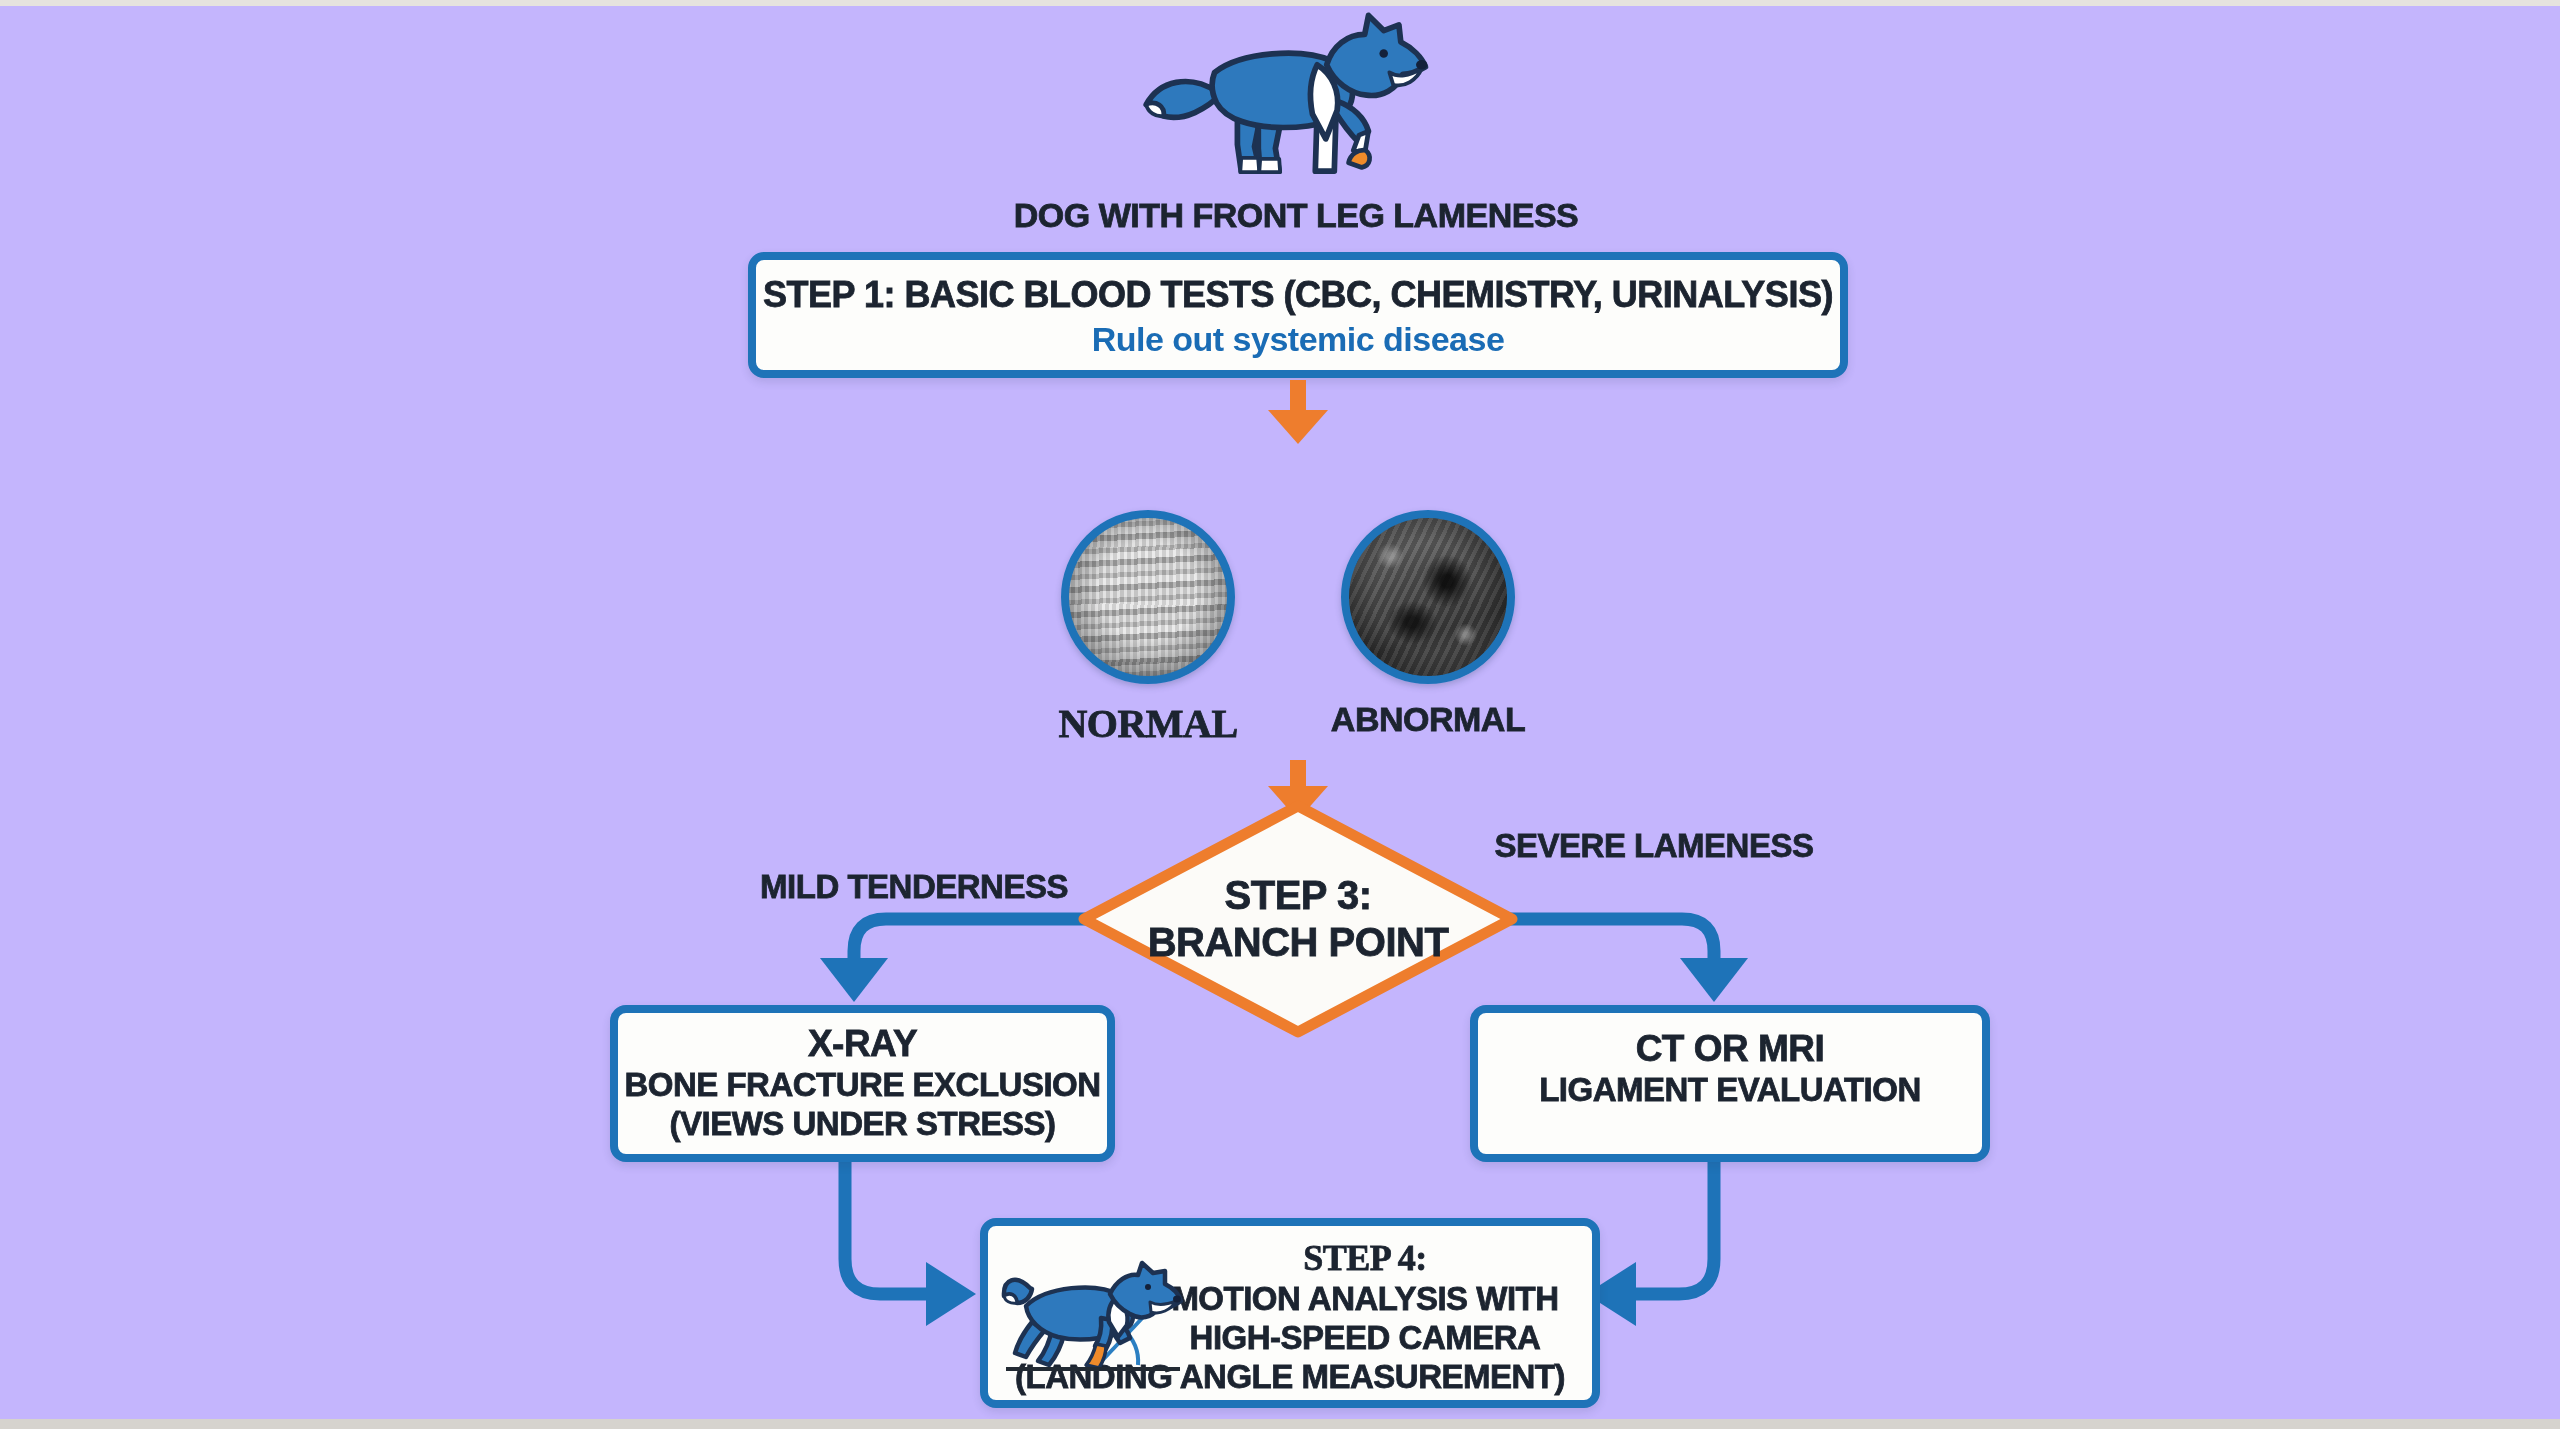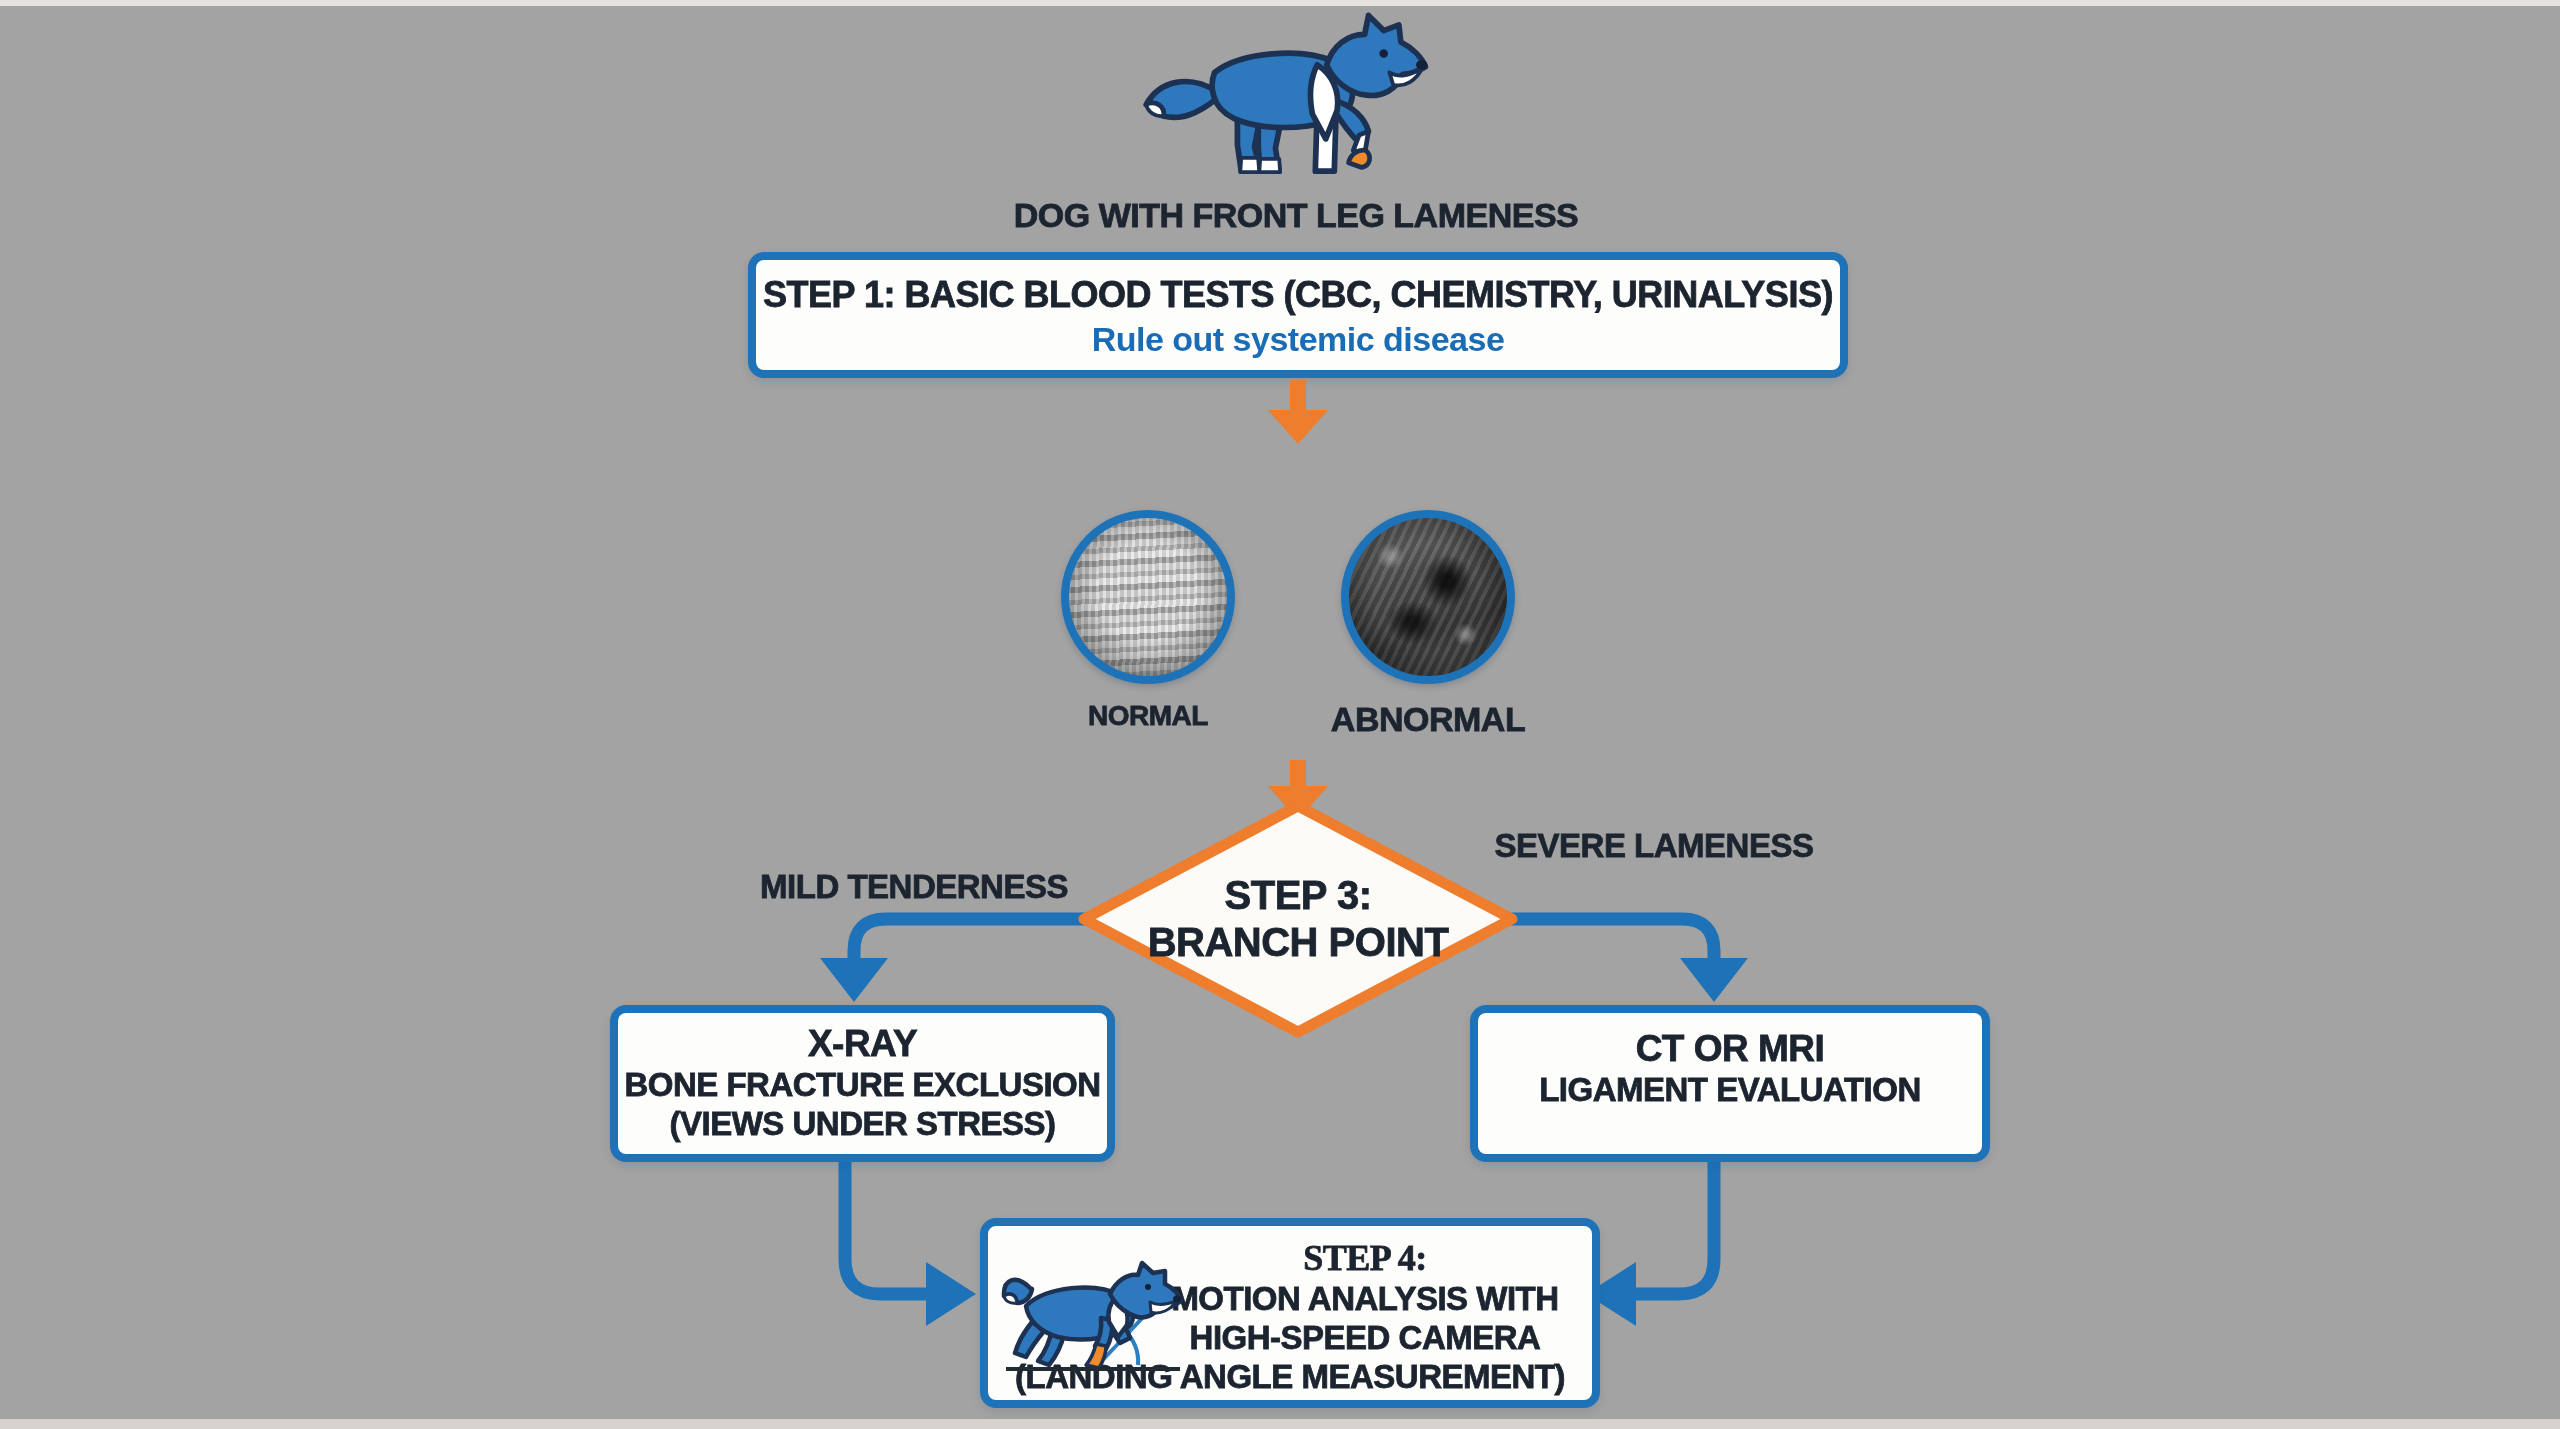--- a/index.html
+++ b/index.html
@@ -1,18 +1,18 @@
 <!DOCTYPE html>
 <html><head>
 <meta charset="utf-8">
 <style>
   html,body{margin:0;padding:0;background:#e8e6e2;}
   .canvas{
     position:relative;width:2560px;height:1429px;overflow:hidden;
-    background:#a3a3a3;
+    background:#c4b5fd;
     font-family:"Liberation Sans", sans-serif;
     color:#1c2430;
   }
   .edge-strip{position:absolute;left:0;width:100%;}
   .edge-strip.top{top:0;height:6px;background:#e6e3de;}
   .edge-strip.bottom{bottom:0;height:10px;background:#d6d3ce;}
 
   .abs{position:absolute;}
   .ctr{text-align:center;}
   .hv{font-weight:700;-webkit-text-stroke:0.8px currentColor;letter-spacing:-0.5px;}
@@ -96,21 +96,21 @@
 
   <div class="abs ctr lbl hv" style="left:996px;top:196px;width:600px;font-size:34px;">DOG WITH FRONT LEG LAMENESS</div>
 
   <div class="box" style="left:748px;top:252px;width:1100px;height:126px;">
     <div class="ctr lbl hv" style="margin-top:14px;font-size:36px;">STEP 1: BASIC BLOOD TESTS (CBC, CHEMISTRY, URINALYSIS)</div>
     <div class="ctr sb blue-sub" style="margin-top:4px;font-size:34px;">Rule out systemic disease</div>
   </div>
 
   <div class="us-circle us-normal" style="left:1061px;top:510px;"></div>
   <div class="us-circle us-abnormal" style="left:1341px;top:510px;"></div>
-  <div class="abs ctr lbl hv" style="left:998px;top:700px;width:300px;font-size:28px;">NORMAL</div>
+  <div class="abs ctr lbl hv" style="left:998px;top:700px;width:300px;font-size:40px;font-family:Liberation Serif, serif;">NORMAL</div>
   <div class="abs ctr lbl hv" style="left:1278px;top:700px;width:300px;font-size:34px;">ABNORMAL</div>
 
   <svg class="abs" style="left:0;top:0;" width="2560" height="1429" viewBox="0 0 2560 1429">
 
     <g fill="#ee7d2d">
       <rect x="1290" y="380" width="16" height="32"></rect>
       <polygon points="1268,410 1328,410 1298,444"></polygon>
     </g>
 
     <g fill="#ee7d2d">

